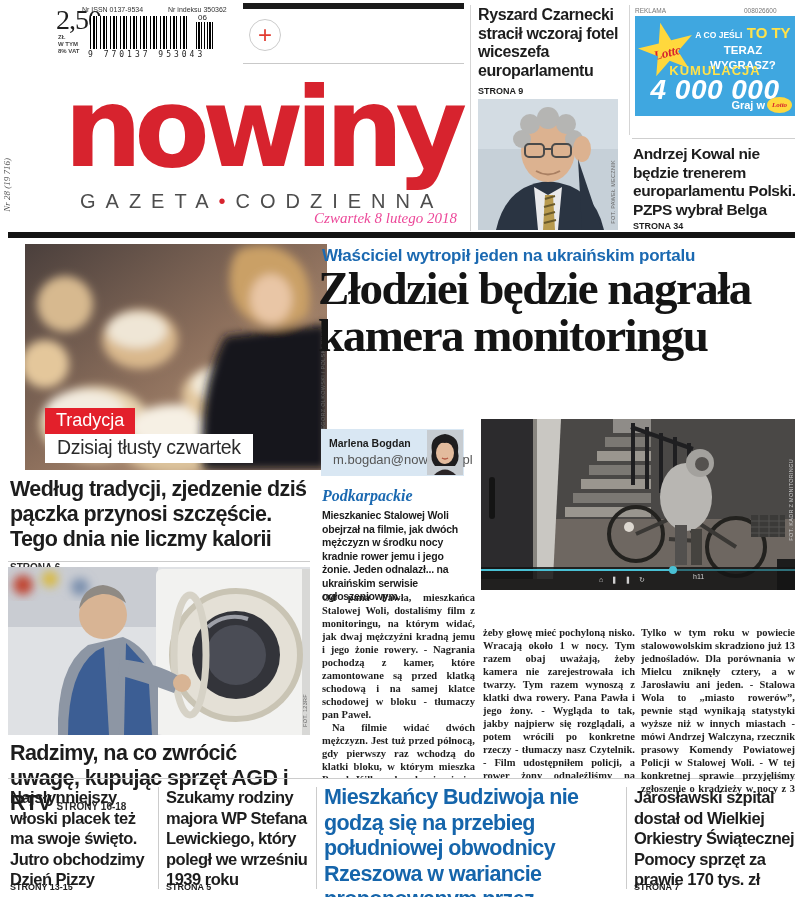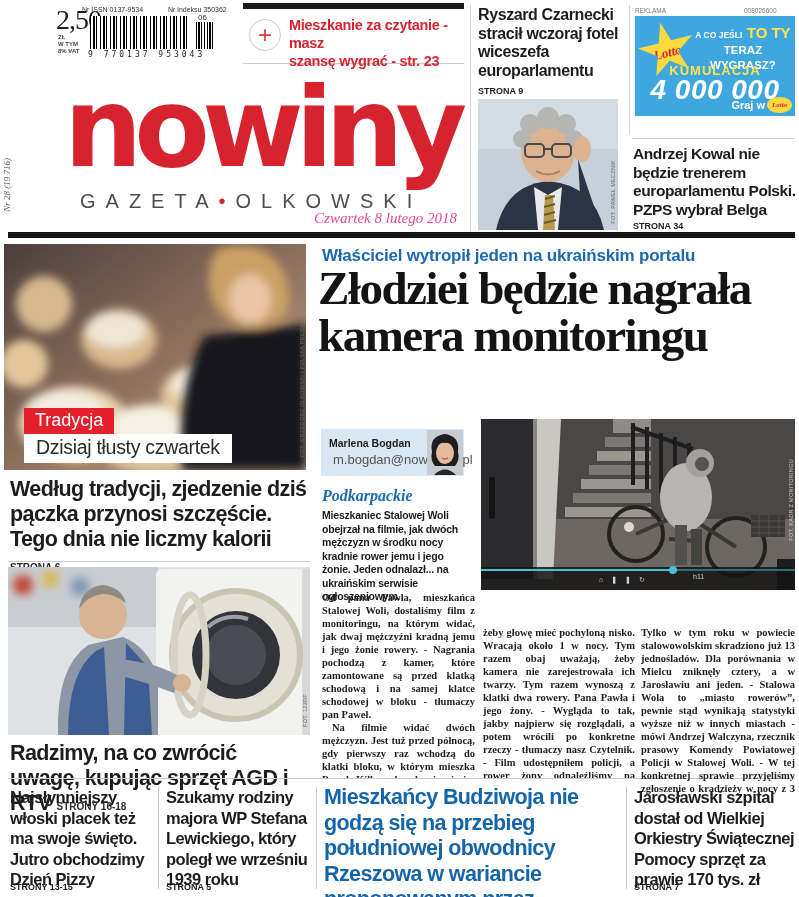--- a/index.html
+++ b/index.html
@@ -63,21 +63,21 @@
   .issue-v{left:2px;top:158px;writing-mode:vertical-rl;transform:rotate(180deg);
     font:italic 9px "Liberation Serif",serif;color:#555;}
   .logo{left:64px;top:78px;font-family:"DejaVu Sans",sans-serif;font-weight:bold;font-size:110px;
     line-height:100px;letter-spacing:-8px;color:#d7232e;}
   .tagline{left:80px;top:190px;font-size:20px;letter-spacing:10px;color:#4d4d4d;}
   .tagline .bullet{color:#d7232e;}
   .mast-date{left:255px;top:210px;width:202px;text-align:right;font:italic 15px "Liberation Serif",serif;color:#ec4899;}
   .black-rule{left:8px;top:232px;width:787px;height:6px;background:#141414;}
 
   
-  .ph-paczki{left:4px;top:244px;width:302px;height:226px;}
+  .ph-paczki{left:25px;top:244px;width:302px;height:226px;}
   .lbl-trad{position:absolute;left:20px;top:164px;background:#e3202b;color:#fff;font-size:18px;
     font-weight:normal;padding:2px 11px 3px;}
   .lbl-sub{position:absolute;left:20px;top:190px;background:#fff;color:#2b2b2b;font-size:19.5px;
     padding:2px 12px 4px;letter-spacing:-0.3px;}
   .h-left{font-size:21.5px;line-height:25px;font-weight:bold;letter-spacing:-0.6px;color:#1d1d1d;}
   .h-paczki{left:10px;top:477px;width:300px;}
   .hdiv{background:#ccc;height:1px;}
   .hdiv1{left:8px;top:561px;width:302px;}
   .ph-agd{left:8px;top:567px;width:302px;height:168px;}
   .h-agd{left:10px;top:741px;width:300px;}
@@ -150,24 +150,20 @@
   <div class="abs issn">Nr ISSN 0137-9534</div>
   <div class="abs indeks">Nr indeksu 350362</div>
   <div class="abs barcode"></div>
   <div class="abs barcode-digits">9 770137 953043</div>
   <div class="abs barcode2"></div>
   <div class="abs barcode2-num">06</div>
 
   <div class="abs promo">
     <div class="promo-bar"></div>
     <span class="plus-circle">+</span>
-    <div class="promo-text">
-      <span>Mieszkanie za czytanie - masz</span><br>
-      <span>szansę wygrać - str. 23</span>
-    </div>
   </div>
 
   <div class="abs vdiv vdiv1"></div>
   <div class="abs vdiv vdiv2"></div>
 
   <div class="abs czar-h">Ryszard Czarnecki stracił wczoraj fotel wiceszefa europarlamentu</div>
   <div class="abs czar-p">STRONA 9</div>
   <div class="abs czar-photo">
     <svg width="140" height="131" viewBox="0 0 140 131">
       <rect width="140" height="131" fill="#c6d0d8"></rect>
@@ -209,21 +205,21 @@
     <div class="ad-logo">Lotto</div>
   </div>
 
   <div class="abs kow-line"></div>
   <div class="abs kow-h">Andrzej Kowal nie będzie trenerem europarlamentu Polski. PZPS wybrał Belga</div>
   <div class="abs kow-p">STRONA 34</div>
 
   <div class="abs issue-v">Nr 28 (19 716)</div>
   <div class="abs logo">nowiny</div>
   <div class="abs tagline">
-    <span>GAZETA</span><span class="bullet">•</span><span>OLKOWSKI</span>
+    <span>GAZETA</span><span class="bullet">•</span><span>CODZIENNA</span>
   </div>
   <div class="abs mast-date">Czwartek 8 lutego 2018</div>
   <div class="abs black-rule"></div>
 
   <div class="abs ph-paczki">
     <svg width="302" height="226" viewBox="0 0 302 226">
       <defs>
         <filter id="bl" x="-20%" y="-20%" width="140%" height="140%">
             <feGaussianBlur stdDeviation="5"></feGaussianBlur>
           </filter>

